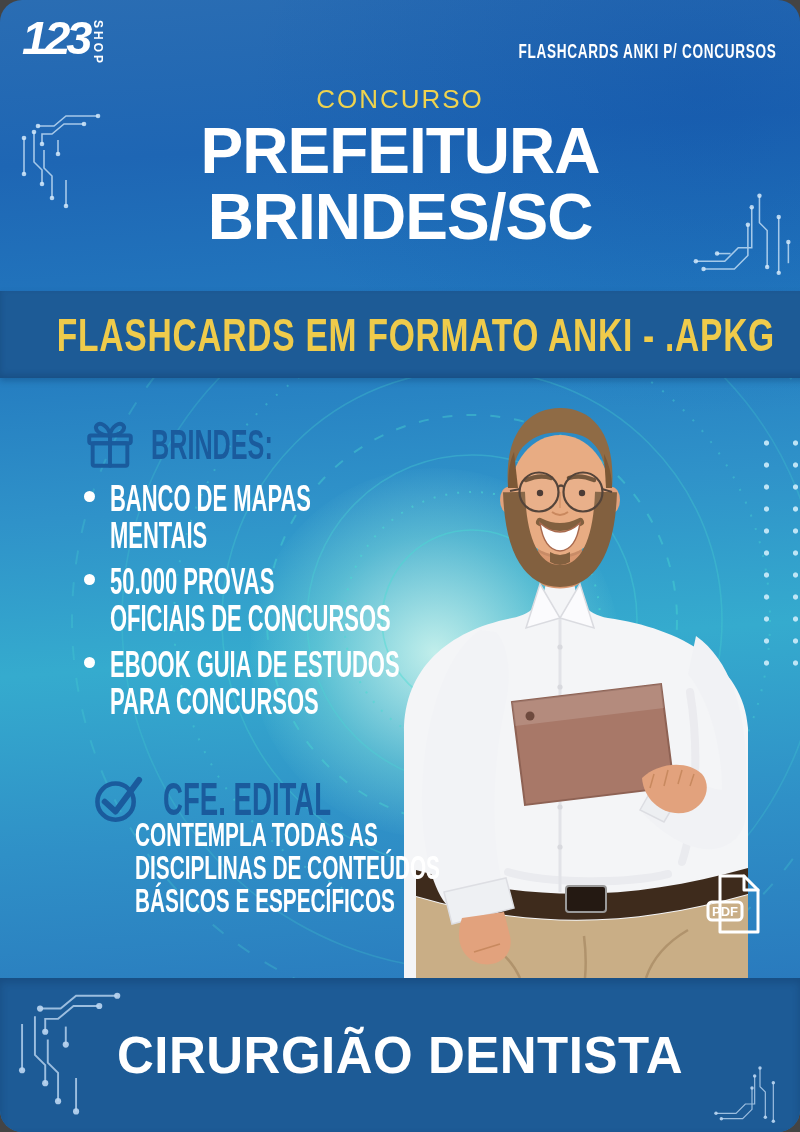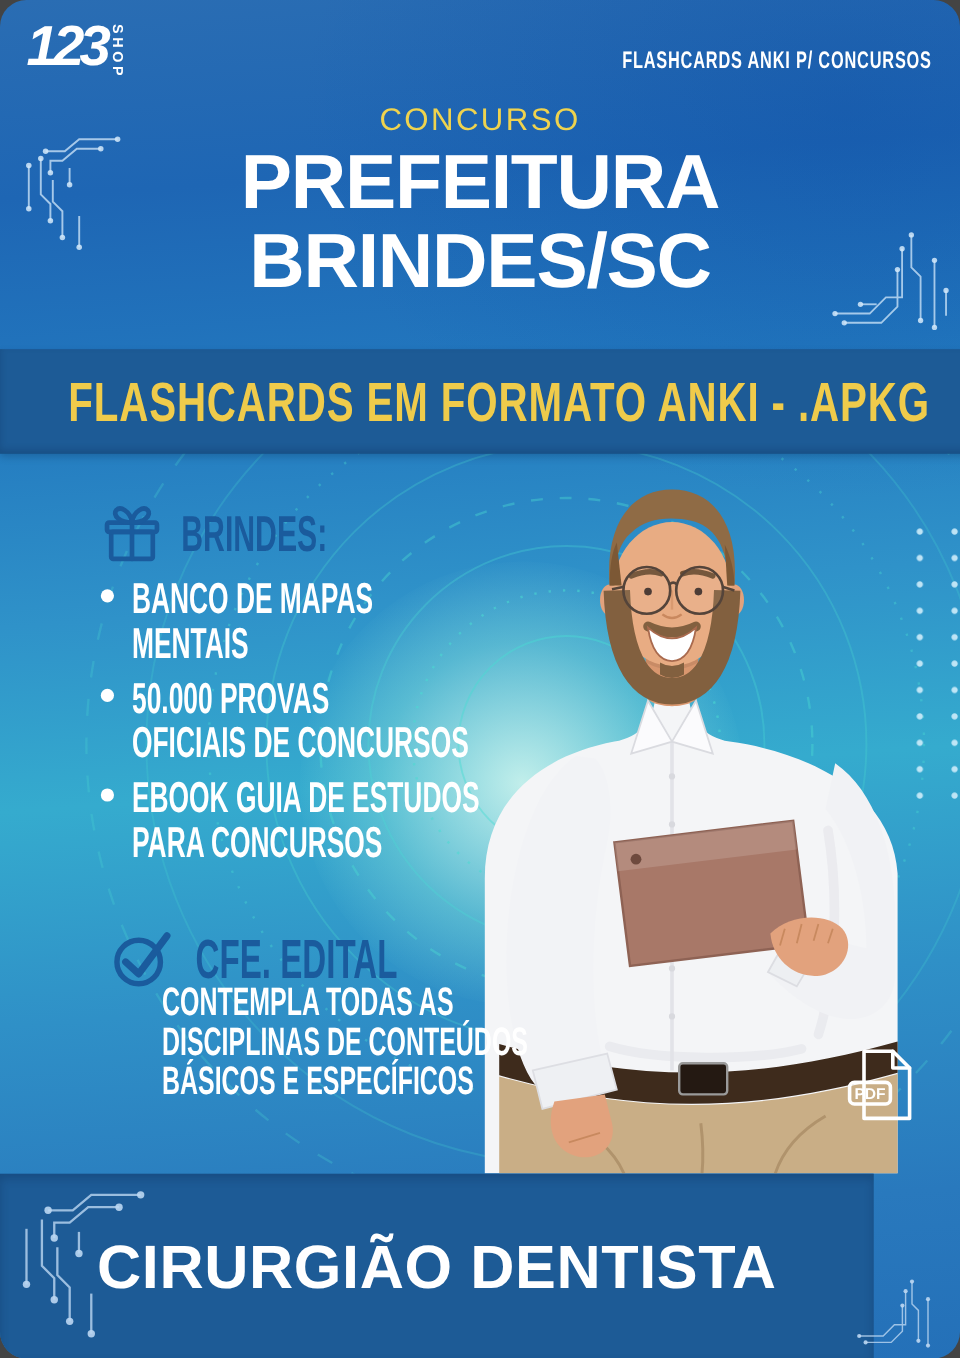--- a/index.html
+++ b/index.html
@@ -51,21 +51,21 @@
 
   .cfe-head{position:absolute;left:92px;top:392px;display:flex;align-items:flex-end;gap:13px;}
   .cfe-head .txt{display:inline-block;transform:scaleX(.60);transform-origin:left center;
     color:#1A5B9D;font-size:46px;font-weight:800;white-space:nowrap;}
   .edital-desc{position:absolute;left:98px;top:440px;margin-left:37px;}
   .edital-desc .txt{transform:scaleX(.63);color:#fff;font-size:33px;font-weight:800;line-height:33px;}
 
   .pdf-icon{position:absolute;left:704px;top:494px;}
 
   
-  .job-banner{left:0;top:978px;width:728px;height:154px;background:#1D5B96;z-index:6;
+  .job-banner{left:0;top:978px;width:800px;height:154px;background:#1D5B96;z-index:6;
     display:flex;flex-direction:column;align-items:center;justify-content:center;
     box-shadow:inset 0 4px 8px rgba(0,20,50,.2);}
   .job-line{color:#fff;font-size:51px;font-weight:800;line-height:53px;letter-spacing:.5px;text-align:center;}
   .circuit{position:absolute;z-index:7;}
 </style>
 </head>
 <body>
 
 <div class="poster">
 

